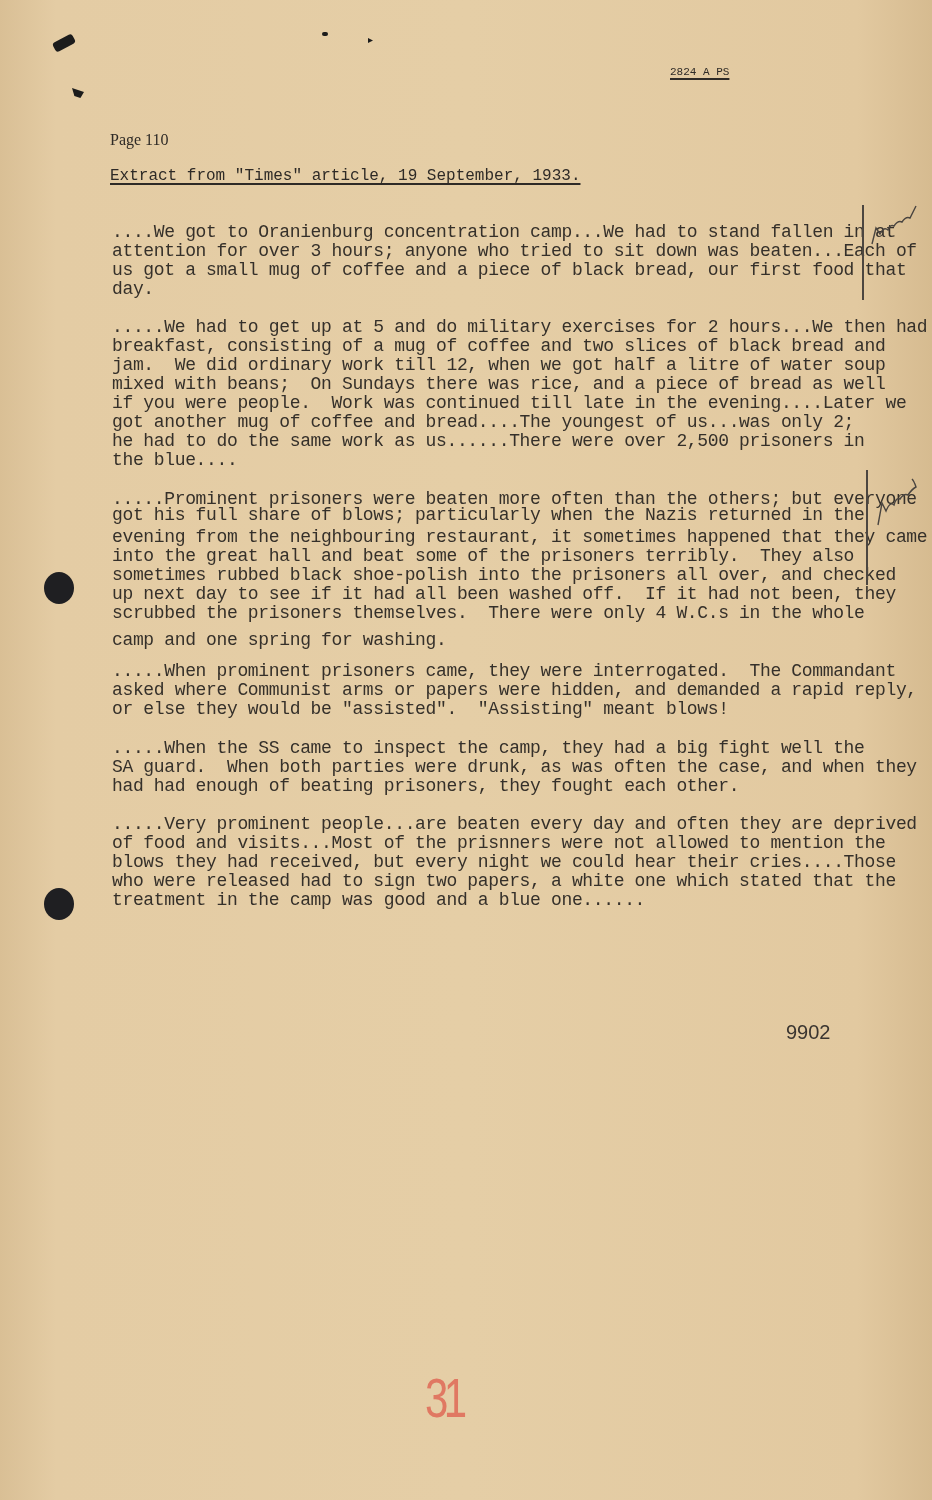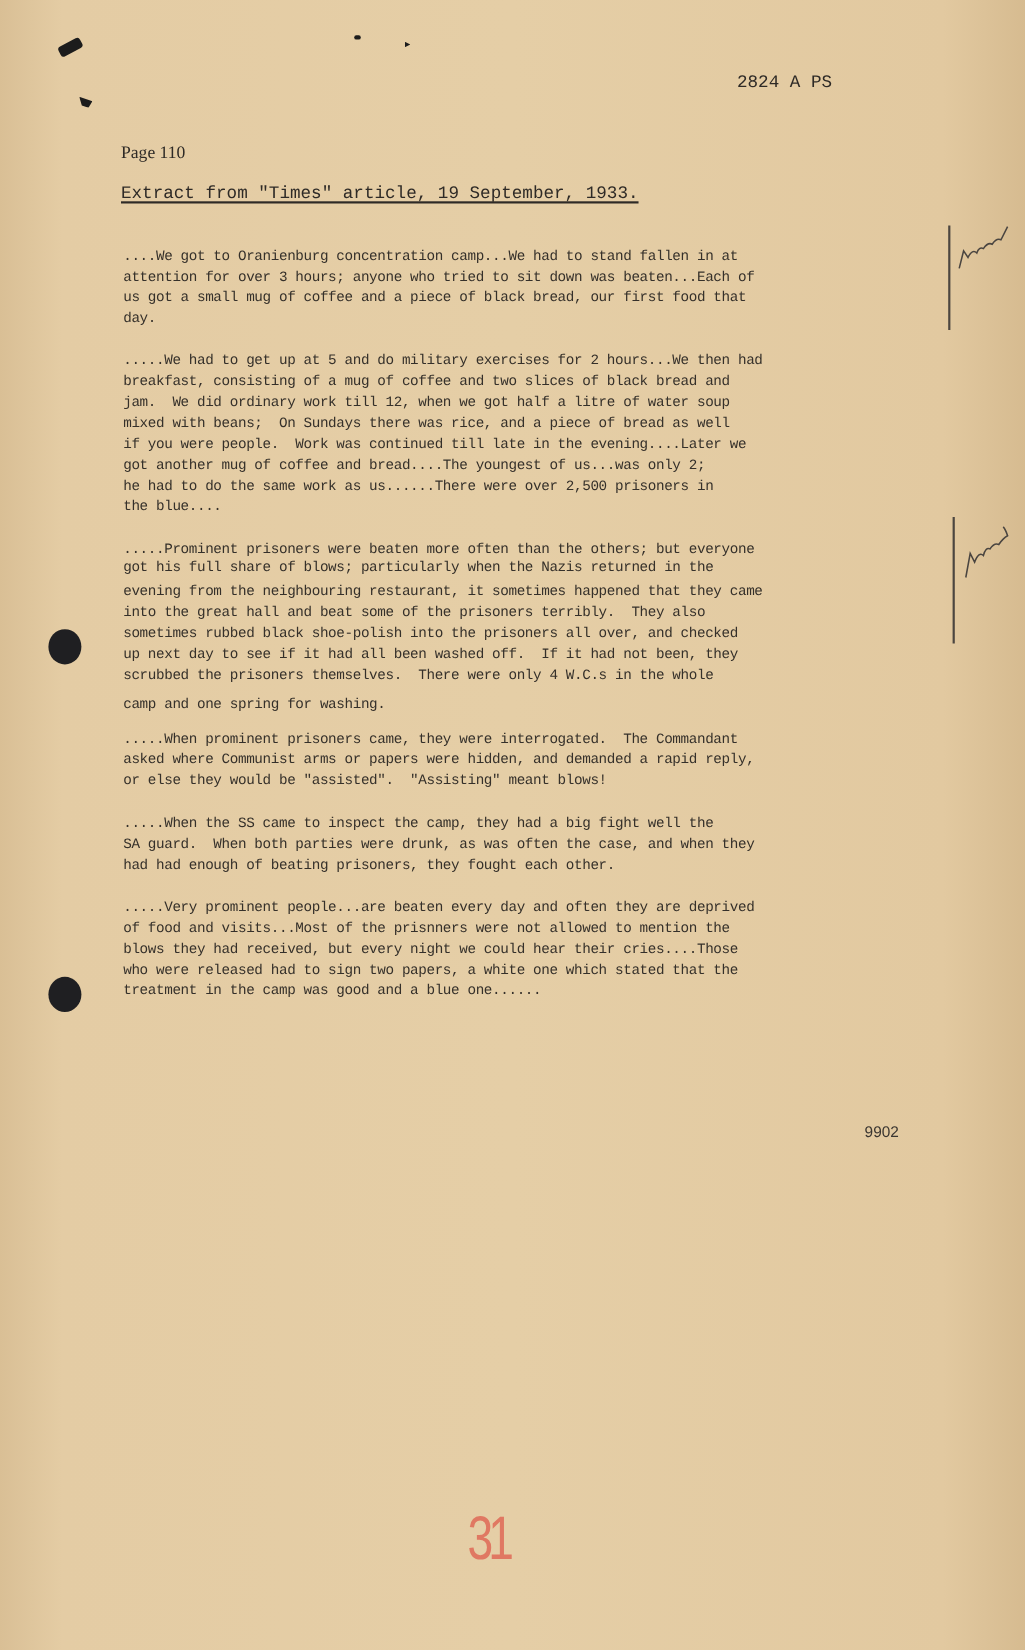--- a/index.html
+++ b/index.html
@@ -5,34 +5,34 @@
   html, body { margin: 0; padding: 0; }
   body {
     width: 932px; height: 1500px; position: relative; overflow: hidden;
     background: #e2c9a0;
     background-image: linear-gradient(90deg, #d9bf95 0%, #e4cca4 6%, #e5cea6 50%, #e2c9a0 92%, #d6bb90 100%);
     font-family: "Liberation Mono", "DejaVu Sans Mono", monospace;
     color: #2e2a26;
   }
   .tline {
     position: absolute; left: 112px; white-space: pre;
-    font-size: 13px; line-height: 19px; letter-spacing: -0.35px;
+    font-size: 18px; line-height: 19px; letter-spacing: -0.35px;
     color: #35302a;
   }
   .ref {
-    position: absolute; left: 670px; top: 66px; font-size: 16px;
-    text-decoration-thickness: 2px; text-underline-offset: 3px;
+    position: absolute; left: 670px; top: 66px; font-size: 11px;
+    text-decoration: underline; text-decoration-thickness: 2px; text-underline-offset: 3px;
     color: #2e2a26; white-space: pre;
   }
   .pageno { position: absolute; left: 110px; top: 131px; font-size: 16px; color: #2e2a26; font-family: Liberation Serif, serif; }
   .heading {
     position: absolute; left: 110px; top: 167px; font-size: 16px; white-space: pre;
     text-decoration: underline; text-decoration-thickness: 2px; text-underline-offset: 3px; color: #2e2a26;
   }
-  .stamp { position: absolute; left: 786px; top: 1021px; font-family: "Liberation Sans", sans-serif; font-size: 14px; color: #3a3530; }
+  .stamp { position: absolute; left: 786px; top: 1021px; font-family: "Liberation Sans", sans-serif; font-size: 20px; color: #3a3530; }
   .redmark { position: absolute; left: 425px; top: 1365px; font-family: "Liberation Sans", sans-serif; font-size: 56px; color: #e07862; transform: scaleX(0.75); transform-origin: left; letter-spacing: -6px; }
   .hole { position: absolute; width: 30px; height: 32px; border-radius: 50%; background: #1f1f22; }
   .tear { position: absolute; background: #1c1c1c; }
   .margin-line { position: absolute; width: 1.5px; background: #4c4640; }
   .init { position: absolute; }
 </style>
 </head>
 <body>
 
 <div class="tear" style="left:53px;top:38px;width:22px;height:10px;transform:rotate(-28deg);border-radius:3px;"></div>

